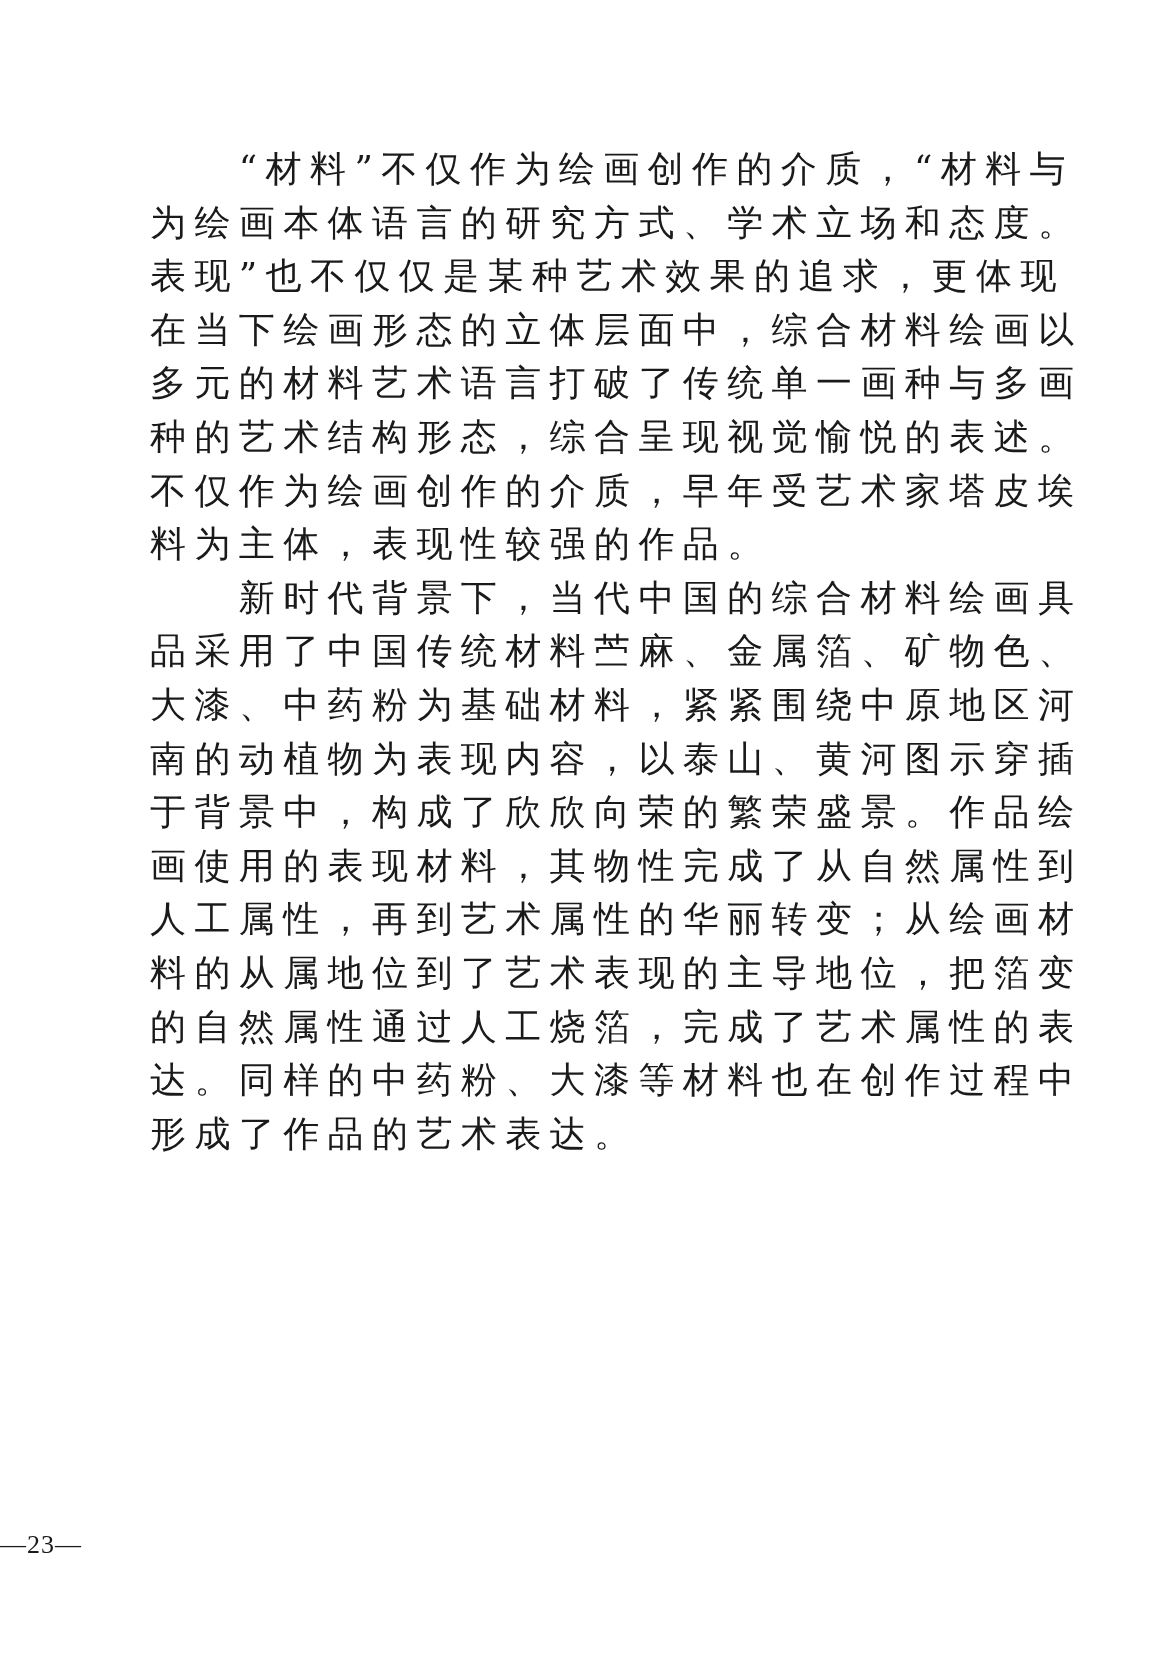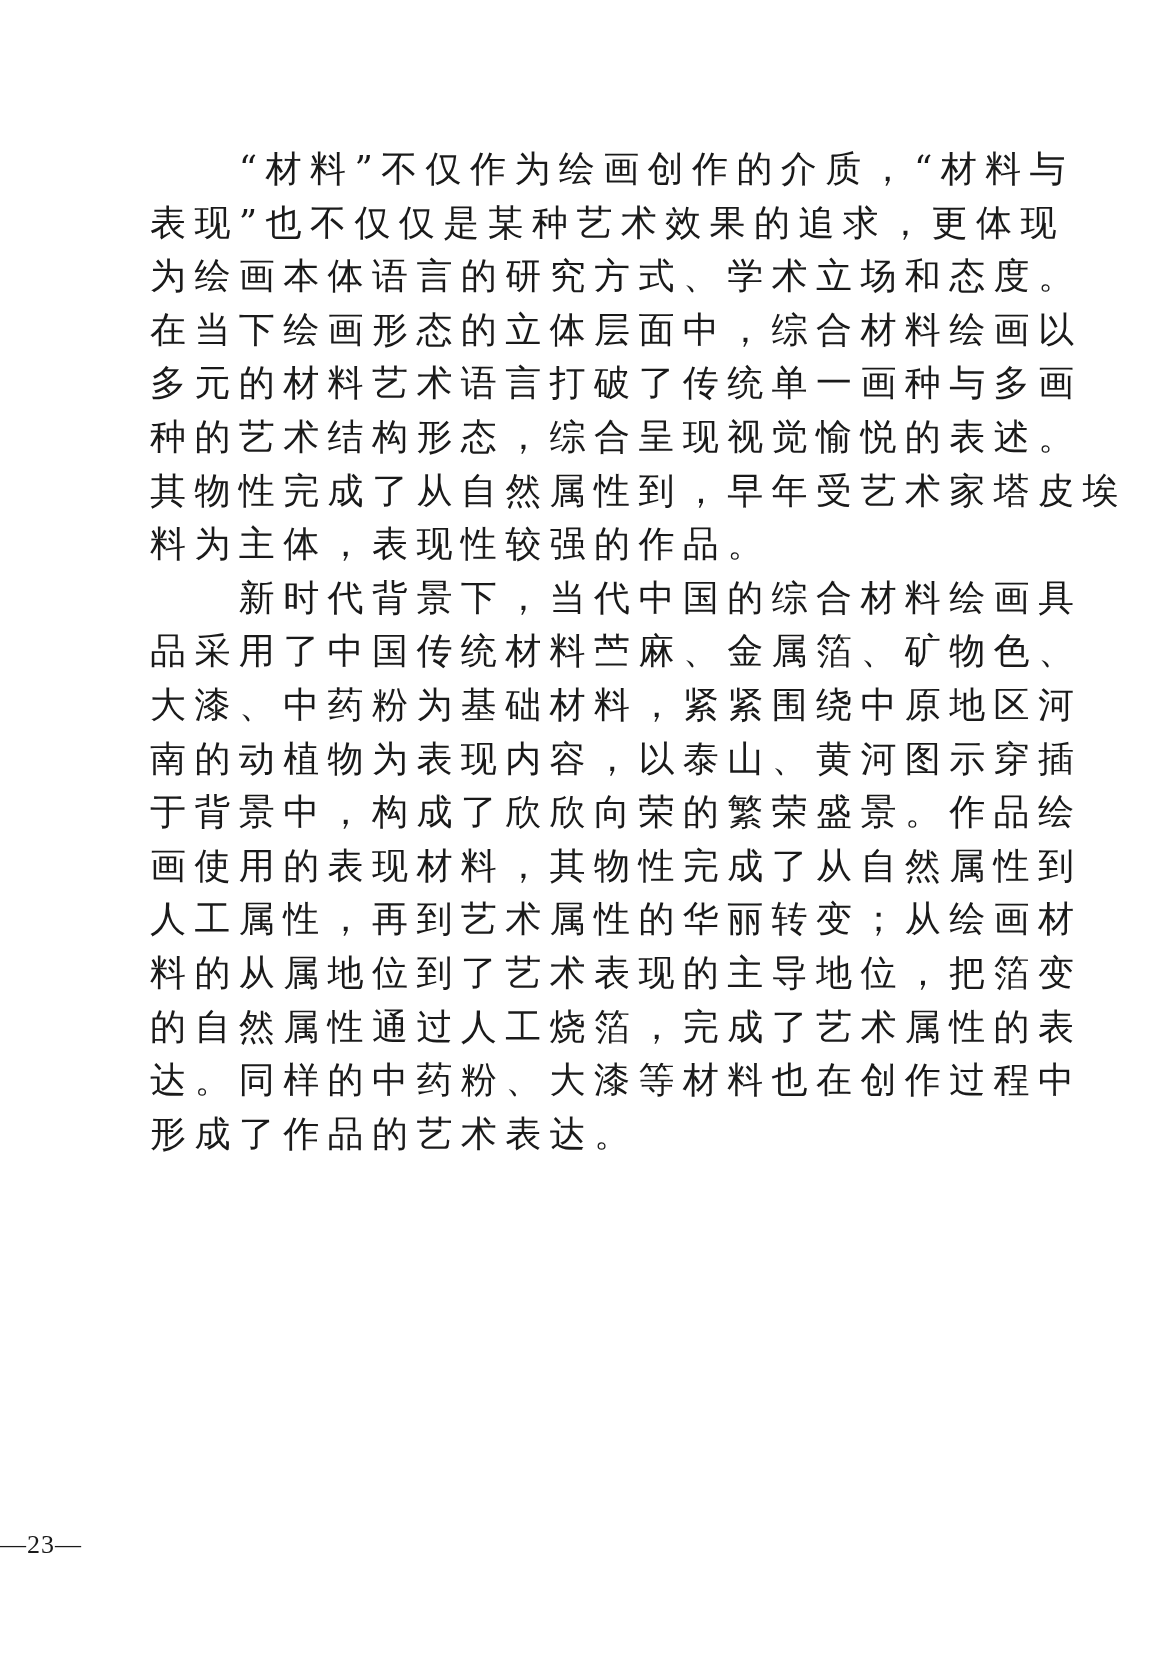--- a/index.html
+++ b/index.html
@@ -27,26 +27,26 @@
     letter-spacing: 1px;
   }
 </style>
 </head>
 <body>
 
 <div class="page">
   <div class="body-text">
     <div>
       <span class="line">　　“材料”不仅作为绘画创作的介质，“材料与</span>
+      <span class="line">为绘画本体语言的研究方式、学术立场和态度。</span>
       <span class="line">表现”也不仅仅是某种艺术效果的追求，更体现</span>
-      <span class="line">为绘画本体语言的研究方式、学术立场和态度。</span>
       <span class="line">在当下绘画形态的立体层面中，综合材料绘画以</span>
       <span class="line">多元的材料艺术语言打破了传统单一画种与多画</span>
       <span class="line">种的艺术结构形态，综合呈现视觉愉悦的表述。</span>
-      <span class="line">其物性完成了从自然属性到，早年受艺术家塔皮埃</span>
+      <span class="line">不仅作为绘画创作的介质，早年受艺术家塔皮埃</span>
       <span class="line">料为主体，表现性较强的作品。</span>
     </div>
     <div>
       <span class="line">　　新时代背景下，当代中国的综合材料绘画具</span>
       <span class="line">品采用了中国传统材料苎麻、金属箔、矿物色、</span>
       <span class="line">大漆、中药粉为基础材料，紧紧围绕中原地区河</span>
       <span class="line">南的动植物为表现内容，以泰山、黄河图示穿插</span>
       <span class="line">于背景中，构成了欣欣向荣的繁荣盛景。作品绘</span>
       <span class="line">画使用的表现材料，其物性完成了从自然属性到</span>
       <span class="line">人工属性，再到艺术属性的华丽转变；从绘画材</span>

